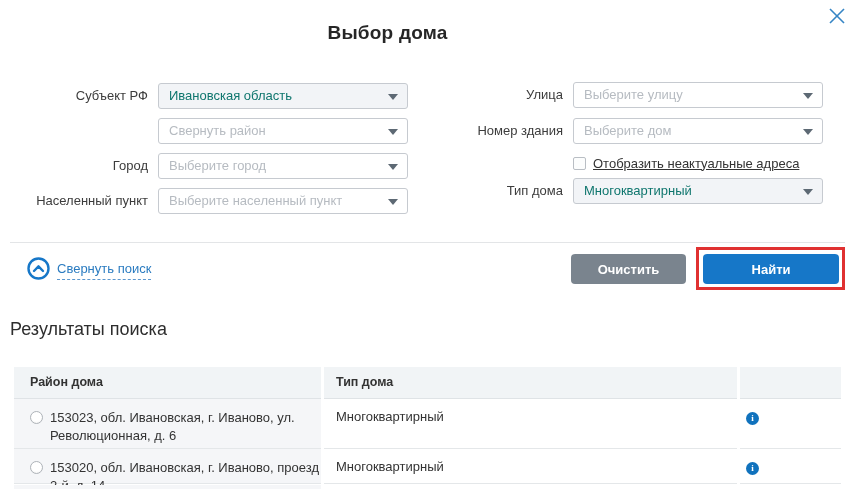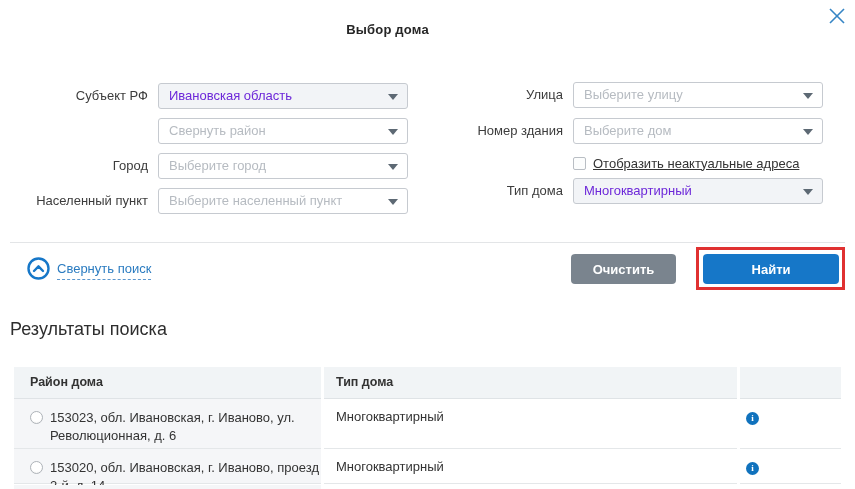--- a/index.html
+++ b/index.html
@@ -3,53 +3,53 @@
 <meta charset="utf-8">
 <style>
   html,body{margin:0;padding:0;background:#fff;}
   .stage{
     position:relative;width:855px;height:489px;background:#fff;overflow:hidden;
     font-family:"Liberation Sans","DejaVu Sans",sans-serif;color:#333;
   }
   
   .title{
     position:absolute;left:0;top:22px;width:775px;margin:0;text-align:center;
-    font-size:13px;font-weight:600;color:#262626;letter-spacing:.2px;
+    font-size:19px;font-weight:600;color:#262626;letter-spacing:.2px;
   }
   .close{position:absolute;right:9px;top:7px;width:18px;height:18px;cursor:pointer;}
   
   .lbl{position:absolute;font-size:13px;color:#3c3c3c;line-height:26px;text-align:right;white-space:nowrap;}
   .lbl-l{left:0;width:148px;}
   .lbl-r{left:380px;width:183px;}
   .sel{
     position:absolute;width:250px;height:26px;box-sizing:border-box;
     border:1px solid #c6cad0;border-radius:3px;background:#fff;cursor:pointer;
   }
   .sel.filled{background:#f2f4f7;}
   .sel .txt{position:absolute;left:10px;top:0;right:26px;line-height:24px;font-size:13px;
     white-space:nowrap;overflow:hidden;}
   .sel .ph{color:#b6bbc1;}
-  .sel .val{color:#6d28d9;}
+  .sel .val{color:#0f766e;}
   .arrow{position:absolute;right:9px;top:10px;width:0;height:0;
     border-left:5px solid transparent;border-right:5px solid transparent;
     border-top:6px solid #5d6974;}
   .cbx-row{position:absolute;left:573px;top:154px;height:18px;display:flex;align-items:center;text-decoration:underline;}
   .cbx{width:13px;height:13px;box-sizing:border-box;border:1px solid #b9bec4;border-radius:2px;
     background:#fcfdfd;cursor:pointer;flex:0 0 auto;}
   .cbx-lab{margin-left:7px;font-size:13px;color:#333;white-space:nowrap;}
   
   .divider{position:absolute;left:10px;top:242px;width:835px;height:1px;background:#e3e5e7;}
   .collapse-ic{position:absolute;left:27px;top:257px;width:23px;height:23px;cursor:pointer;}
   .collapse-link{
     position:absolute;left:57px;top:261px;font-size:13px;color:#2a7bc0;cursor:pointer;
     border-bottom:1px dashed #5b97cf;padding-bottom:3px;
   }
   .btn{position:absolute;top:254px;height:30px;box-sizing:border-box;border:none;border-radius:4px;
     color:#fff;font-size:13px;font-weight:600;font-family:inherit;cursor:pointer;text-align:center;}
-  .btn-clear{left:571px;width:105px;background:#7a848e;}
+  .btn-clear{left:571px;width:115px;background:#7a848e;}
   .btn-find{left:703px;width:136px;background:#1677c8;}
   .annotation{position:absolute;left:696px;top:247px;width:149px;height:43px;box-sizing:border-box;
     border:3px solid #e03131;pointer-events:none;}
   
   .results-h{position:absolute;left:10px;top:319px;margin:0;font-size:18px;font-weight:400;color:#2e2e2e;}
   .cell{position:absolute;box-sizing:border-box;font-size:13px;color:#333;}
   .hcell{background:#f1f4f6;border-bottom:1px solid #dfe3e6;font-size:12.5px;font-weight:700;
     line-height:31px;padding-left:16px;}
   .bcell{border-bottom:1px solid #e4e7e9;padding-top:10px;background:#fff;}
   .bcell.shade{background:#f5f6f8;}

